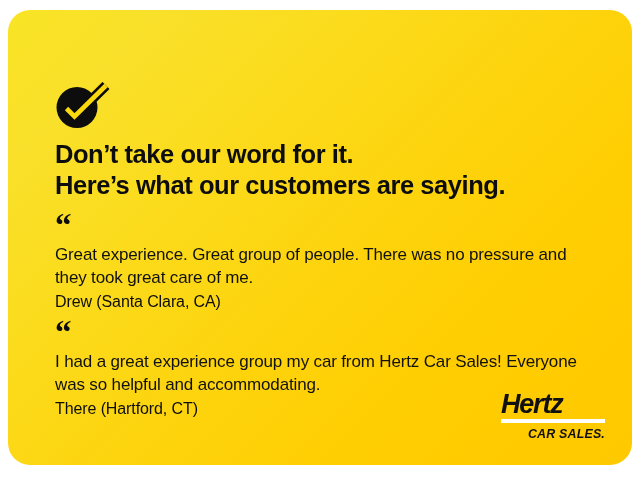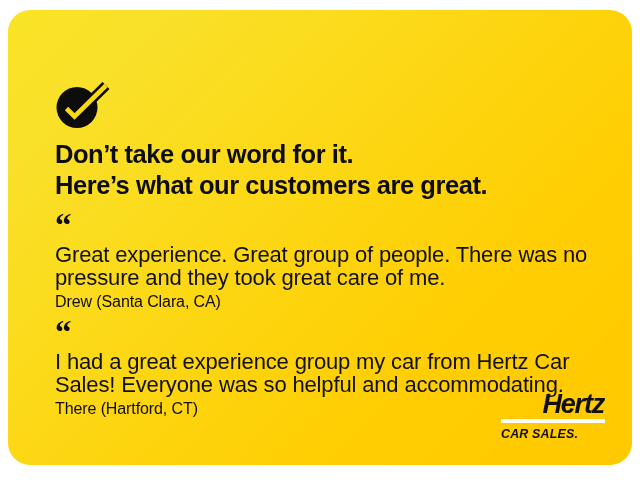--- a/index.html
+++ b/index.html
@@ -86,21 +86,21 @@
     font-size: 33px;
     line-height: 17px;
     height: 17px;
     color: #0d0d0d;
     letter-spacing: -1px;
   }
 
   .quote-text {
     display: block;
     margin-top: 9px;
-    font-size: 22px;
+    font-size: 17px;
     line-height: 23px;
     font-weight: 400;
     color: #111111;
     letter-spacing: -0.15px;
     max-width: 545px;
   }
 
   .quote-author {
     display: block;
     margin-top: 4px;
@@ -120,60 +120,60 @@
     text-align: right;
   }
   .logo-wordmark {
     display: block;
     font-size: 27px;
     line-height: 27px;
     font-weight: 700;
     font-style: italic;
     color: #101010;
     letter-spacing: -1.2px;
-    text-align: right;
+    text-align: left;
     padding-right: 1px;
   }
   .logo-rule {
     display: block;
     height: 4px;
     width: 100%;
     background: #ffffff;
     margin-top: 1px;
     margin-bottom: 4px;
   }
   .logo-sub {
     display: block;
     font-size: 12.4px;
     line-height: 14px;
     font-weight: 700;
     font-style: italic;
     color: #101010;
     letter-spacing: 0.2px;
-    text-align: left;
+    text-align: right;
   }
 </style>
 </head>
 <body>
 
 <div class="stage">
 
   <div class="card">
 
     <div class="check-badge">
       <svg viewBox="0 0 56 52" xmlns="http://www.w3.org/2000/svg">
         <circle cx="23" cy="25.5" r="20.5" fill="#0d0d0d"></circle>
         <path d="M12.5 26.5 L20.5 34.5 L52 3.5" fill="none" stroke="#0d0d0d" stroke-width="10" stroke-linecap="butt" stroke-linejoin="miter"></path>
         <path d="M12.5 26.5 L20.5 34.5 L52 3.5" fill="none" stroke="#FCD90C" stroke-width="4.6" stroke-linecap="butt" stroke-linejoin="miter"></path>
       </svg>
     </div>
 
     <div class="headline">
       <span class="headline-line">Don’t take our word for it.</span>
-      <span class="headline-line">Here’s what our customers are great.</span>
+      <span class="headline-line">Here’s what our customers are saying.</span>
     </div>
 
     <div class="quote-block first">
       <span class="quote-mark">“</span>
       <span class="quote-text">Great experience. Great group of people. There was no pressure and they took great care of me.</span>
       <span class="quote-author">Drew (Santa Clara, CA)</span>
     </div>
 
     <div class="quote-block second">
       <span class="quote-mark">“</span>

